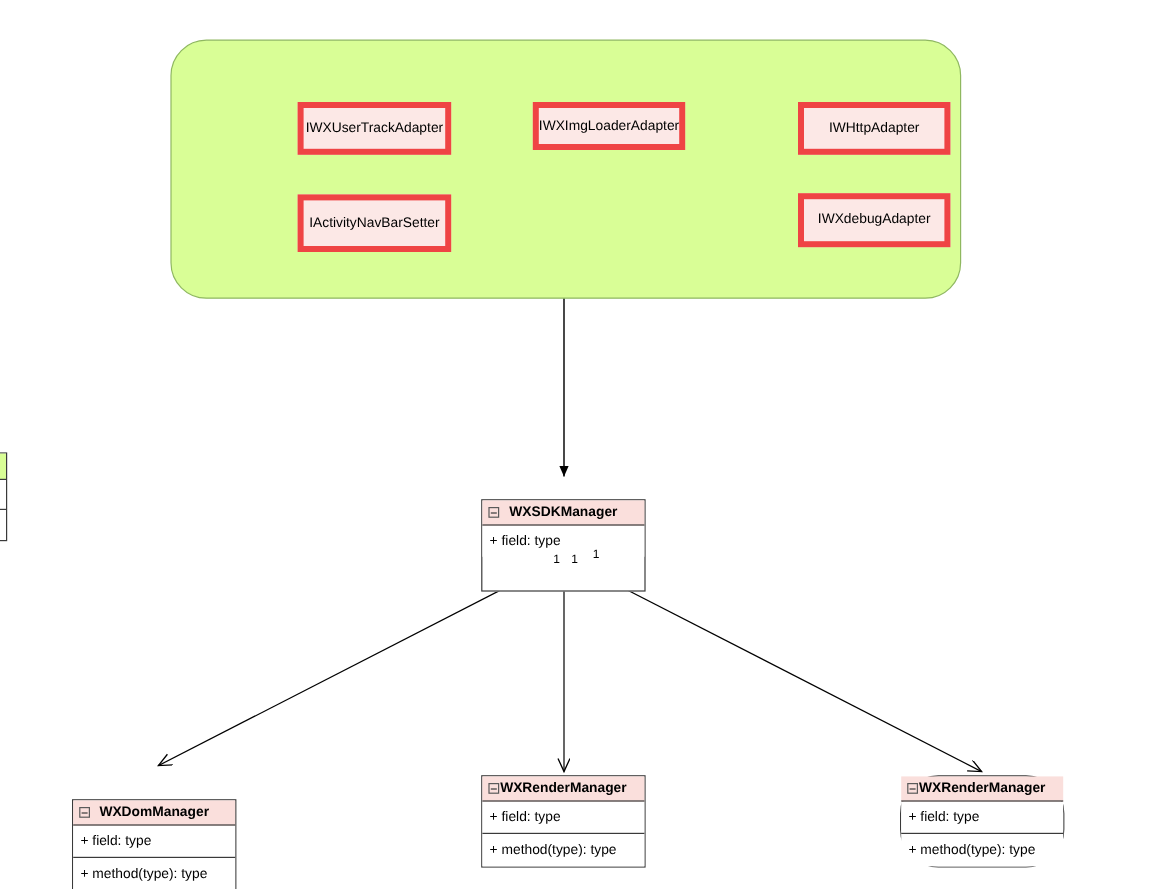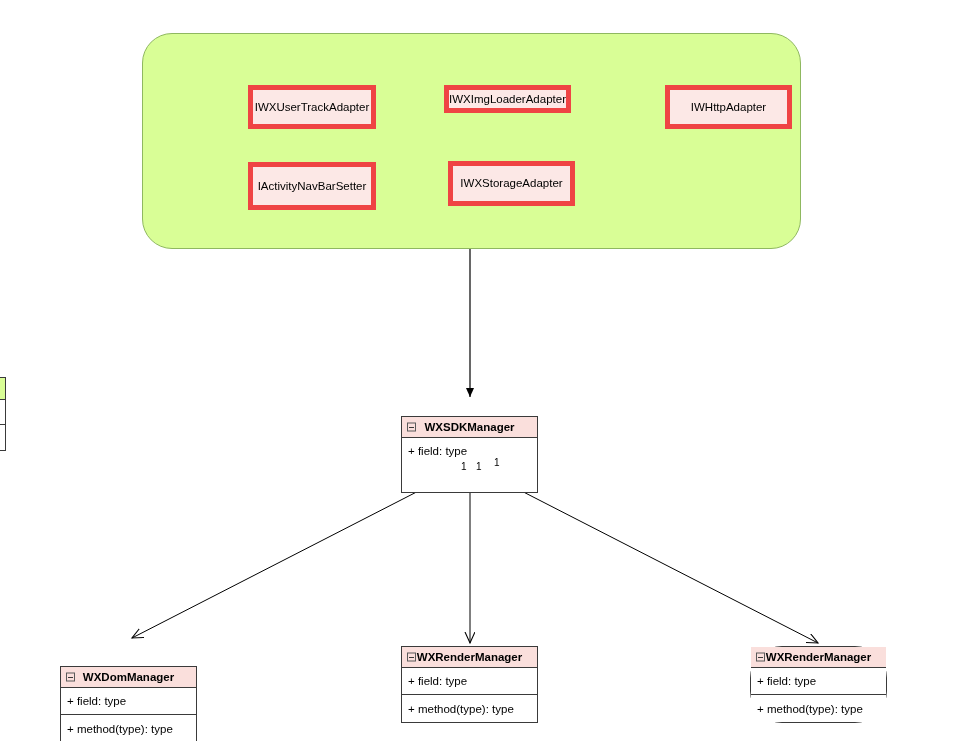--- a/index.html
+++ b/index.html
@@ -185,31 +185,31 @@
     <div class="clipped-head"></div>
     <div class="clipped-body"></div>
     <div class="clipped-body last"></div>
   </div>
 
   <div class="package-container" style="left:142px; top:33px; width:657px; height:214px;"></div>
 
   <div class="iface-box" style="left:248px; top:85px; width:128px; height:44px;">
     <span class="iface-label">IWXUserTrackAdapter</span>
   </div>
-  <div class="iface-box" style="left:444px; top:85px; width:127px; height:28px;">
+  <div class="iface-box" style="left:444px; top:85px; width:127px; height:40px;">
     <span class="iface-label">IWXImgLoaderAdapter</span>
   </div>
   <div class="iface-box" style="left:665px; top:85px; width:127px; height:44px;">
     <span class="iface-label">IWHttpAdapter</span>
   </div>
   <div class="iface-box" style="left:248px; top:162px; width:128px; height:48px;align-items:center;">
     <span class="iface-label">IActivityNavBarSetter</span>
   </div>
-  <div class="iface-box" style="left:448px; top:161px; width:127px; height:45px;">
-    <span class="iface-label">IWXStorageAdapter</span>
+  <div class="iface-box" style="left:665px; top:161px; width:127px; height:45px;">
+    <span class="iface-label">IWXdebugAdapter</span>
   </div>
 
   <div class="class-box" style="left:401px; top:399px; width:137px; height:77px;margin-top:17px;">
     <div class="class-header">
       <span class="collapse-icon"></span>
       <span class="class-title">WXSDKManager</span>
     </div>
     <div class="class-section" style="height:26px;">
       <span class="member-text">+ field: type</span>
     </div>

